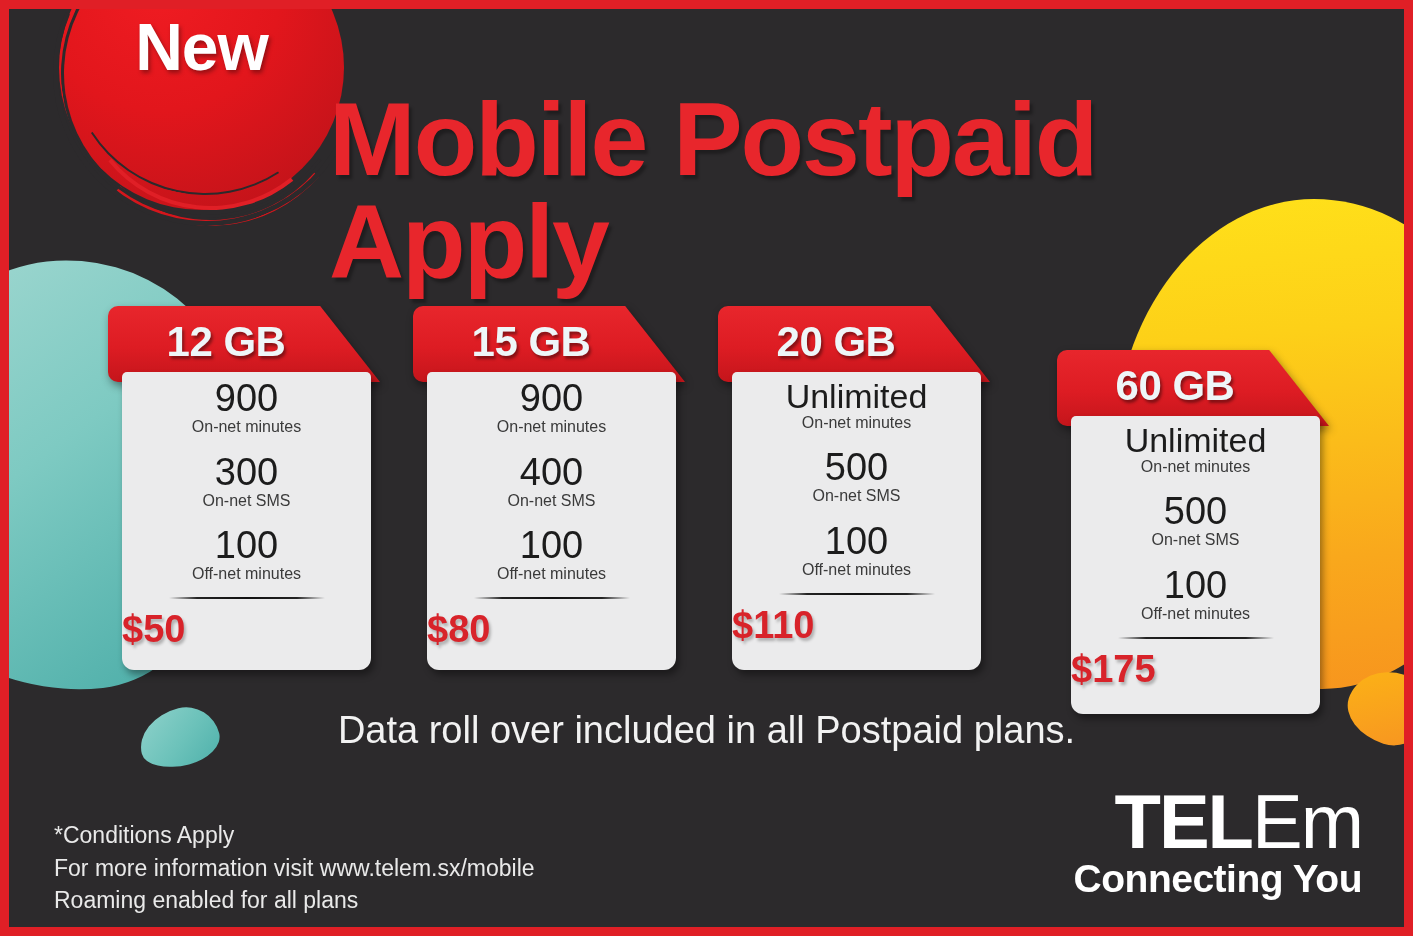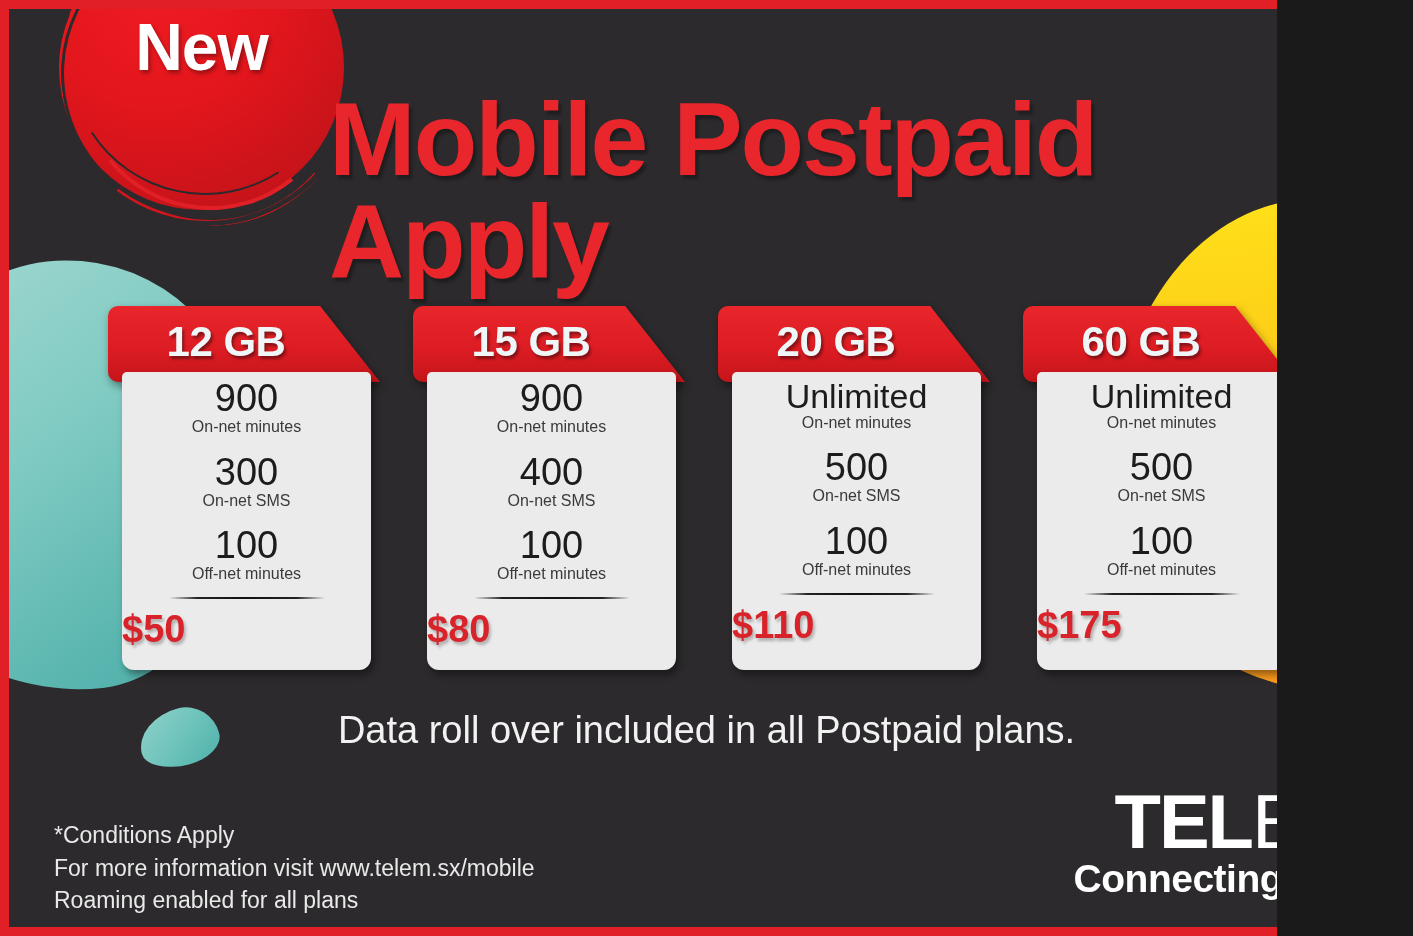--- a/index.html
+++ b/index.html
@@ -2,21 +2,21 @@
 <html><head>
 <meta charset="utf-8">
 <style>
   html, body {
     margin: 0;
     padding: 0;
     background: #1a1a1a;
   }
   #poster {
     position: relative;
-    width: 1277px;
+    width: 1413px;
     height: 936px;
     background: #e01f26;
     overflow: hidden;
     font-family: "Liberation Sans", sans-serif;
     text-decoration: underline;
   }
   #stage {
     position: absolute;
     left: 9px;
     top: 9px;
@@ -159,21 +159,21 @@
   }
   .card {
     position: absolute;
     top: 0;
     width: 249px;
     height: 370px;
   }
   .card:nth-of-type(1) { left: 0px; }
   .card:nth-of-type(2) { left: 305px; }
   .card:nth-of-type(3) { left: 610px; }
-  .card:nth-of-type(4) { left: 915px; }
+  .card:nth-of-type(4) { left: 949px; margin-top: 44px; }
 
   .ribbon {
     position: absolute;
     left: -14px;
     top: 0;
     width: 272px;
     height: 76px;
     filter: drop-shadow(2px 4px 4px rgba(0,0,0,0.42));
   }
   .ribbon-body {

